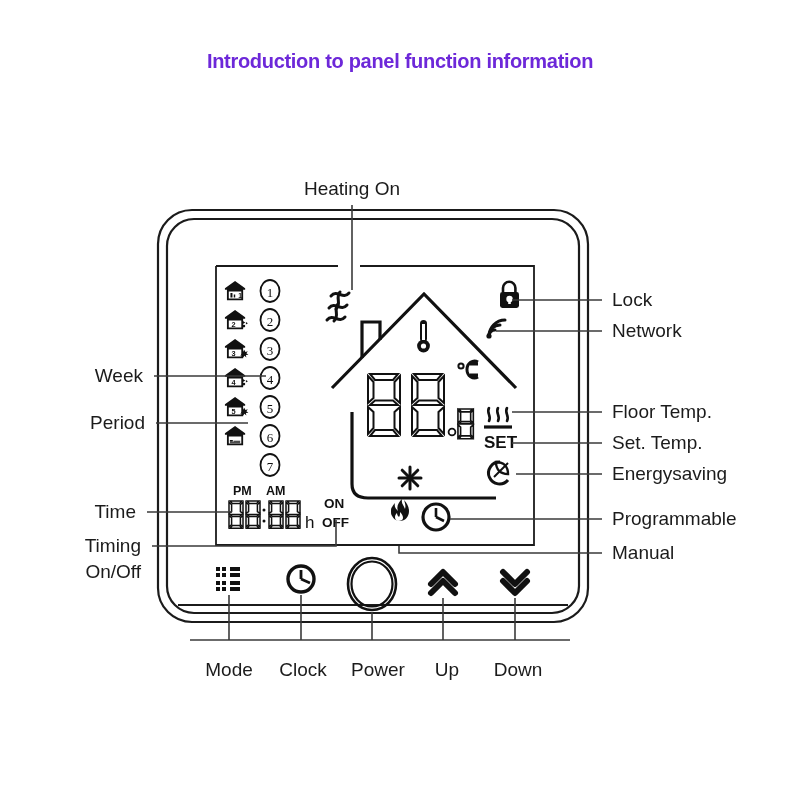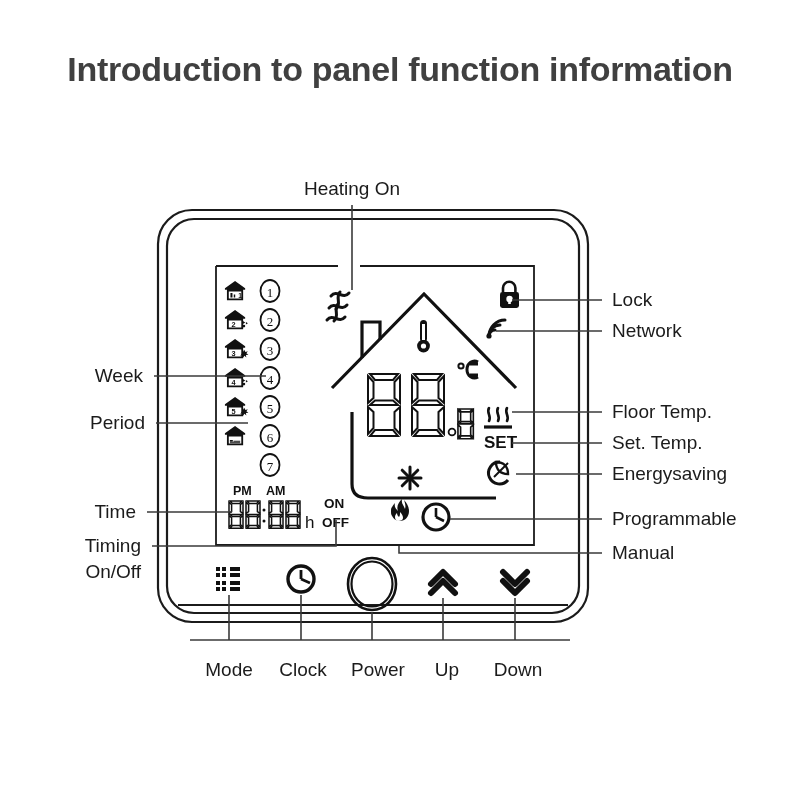--- a/index.html
+++ b/index.html
@@ -8,24 +8,24 @@
     background:#ffffff;
     font-family:"Liberation Sans", sans-serif;
     color:#1b1b1b;
     overflow:hidden;
     position:relative;
   }
   #stage{position:absolute;left:0;top:0;width:800px;height:800px;}
   #title{
     position:absolute;left:0;top:50px;width:800px;
     text-align:center;
-    font-size:34px;
+    font-size:20px;
     font-weight:bold;
     letter-spacing:-0.3px;
-    color:#404040;
+    color:#6d28d9;
   }
   svg{position:absolute;left:0;top:0;}
   .lbl{
     font-family:"Liberation Sans", sans-serif;
     font-size:19px;
     fill:#1b1b1b;
   }
   .lead{stroke:#3a3a3a;stroke-width:1.6;fill:none;}
   .frame{stroke:#1b1b1b;fill:none;}
   .ink{fill:#111111;}

